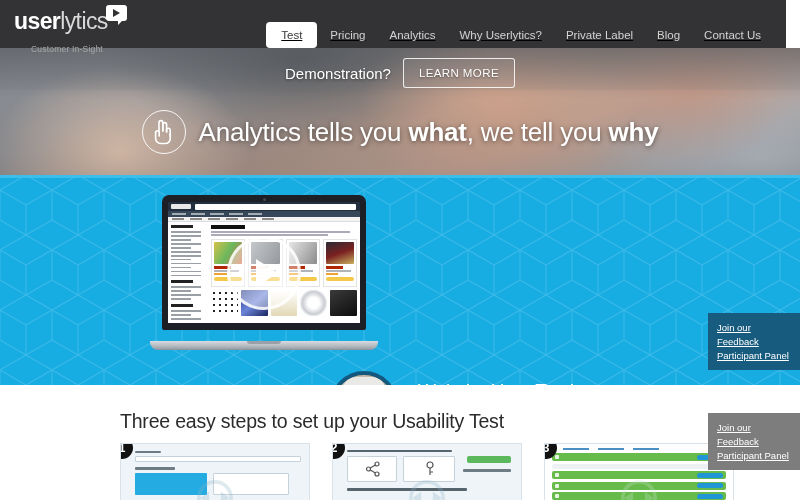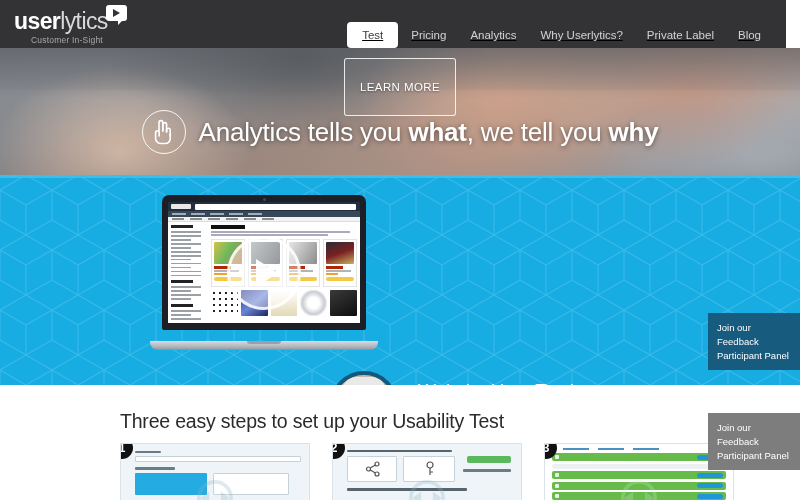--- a/index.html
+++ b/index.html
@@ -25,21 +25,21 @@
     position: absolute; top: 6px; left: 0;
     font-size: 23px; letter-spacing: -0.6px; line-height: 1;
     color: #d9d9d9; font-weight: 300;
   }
   .brand-word b { color: #ffffff; font-weight: 700; }
   .brand-tm {
     position: absolute; top: 7px; left: 103px;
     font-size: 8px; color: #b8b8b8;
   }
   .brand-tag {
-    position: absolute; top: 31px; left: 17px;
+    position: absolute; top: 40px; left: 17px;
     font-size: 8.5px; color: #a8a8a8; letter-spacing: 0.2px;
   }
   .brand-play {
     position: absolute; top: 1px; left: 92px;
     width: 21px; height: 16px;
     background: #ffffff; border-radius: 3px;
   }
   .brand-play::after {
     content: ""; position: absolute;
     top: 4px; left: 7px;
@@ -92,21 +92,21 @@
     z-index: 3;
   }
   .demo-text {
     font-size: 15px; color: #ffffff; font-weight: 400;
     text-shadow: 0 1px 3px rgba(0,0,0,0.45);
   }
   .learn-btn {
     border: 1.5px solid rgba(255,255,255,0.85);
     color: #ffffff; background: rgba(255,255,255,0.06);
     font-size: 11.5px; letter-spacing: 0.4px;
-    padding: 22px 15px; border-radius: 3px; cursor: pointer;
+    padding: 8px 15px; border-radius: 3px; cursor: pointer;
     text-shadow: 0 1px 2px rgba(0,0,0,0.4);
   }
   .tagline-row {
     position: absolute; top: 62px; left: 0; width: 800px;
     display: flex; align-items: center; justify-content: center; gap: 13px;
     z-index: 3;
   }
   .hand-circle {
     width: 44px; height: 44px; border-radius: 50%;
     border: 1.5px solid rgba(255,255,255,0.9);
@@ -228,21 +228,21 @@
   .feat-h {
     font-size: 19px; color: #ffffff; font-weight: 400;
     margin-bottom: 15px; letter-spacing: -0.1px;
   }
 
   
   .sidetab {
     position: absolute; right: 0;
     width: 92px; padding: 8px 8px 8px 9px;
     font-size: 9.5px; line-height: 1.45;
-    color: #ffffff; z-index: 30; cursor: pointer;
+    color: #ffffff; z-index: 30; cursor: pointer; text-decoration: underline;
   }
   .sidetab.blue { top: 313px; background: #175b7e; }
   .sidetab.gray { top: 413px; background: #7d7d7d; }
 
   
   .steps {
     position: absolute; top: 385px; left: 0;
     width: 800px; height: 81px; background: #ffffff;
   }
   .steps-h {
@@ -295,28 +295,30 @@
       <div class="brand-tag">Customer In-Sight</div>
     </div>
 
     <div class="nav">
       <div class="nav-item active">Test</div>
       <div class="nav-item">Pricing</div>
       <div class="nav-item">Analytics</div>
       <div class="nav-item">Why Userlytics?</div>
       <div class="nav-item">Private Label</div>
       <div class="nav-item">Blog</div>
+      <div class="nav-item">Contact Us</div>
     </div>
   </div>
 
   <div class="hero">
     <div class="hero-strip"></div>
     <div class="hero-dim"></div>
 
     <div class="demo-row">
+      <div class="demo-text">Demonstration?</div>
       <div class="learn-btn">LEARN MORE</div>
     </div>
 
     <div class="tagline-row">
       <div class="hand-circle">
         <svg width="26" height="28" viewBox="0 0 26 28" aria-hidden="true">
           <g fill="none" stroke="#ffffff" stroke-width="1.6" stroke-linejoin="round" stroke-linecap="round">
             <path d="M8 14 L8 4.5 a1.9 1.9 0 0 1 3.8 0 L11.8 13"></path>
             <path d="M11.8 13 L11.8 6.5 a1.9 1.9 0 0 1 3.8 0 L15.6 14"></path>
             <path d="M15.6 14 L15.6 12 a1.8 1.8 0 0 1 3.6 0 L19.2 18"></path>

